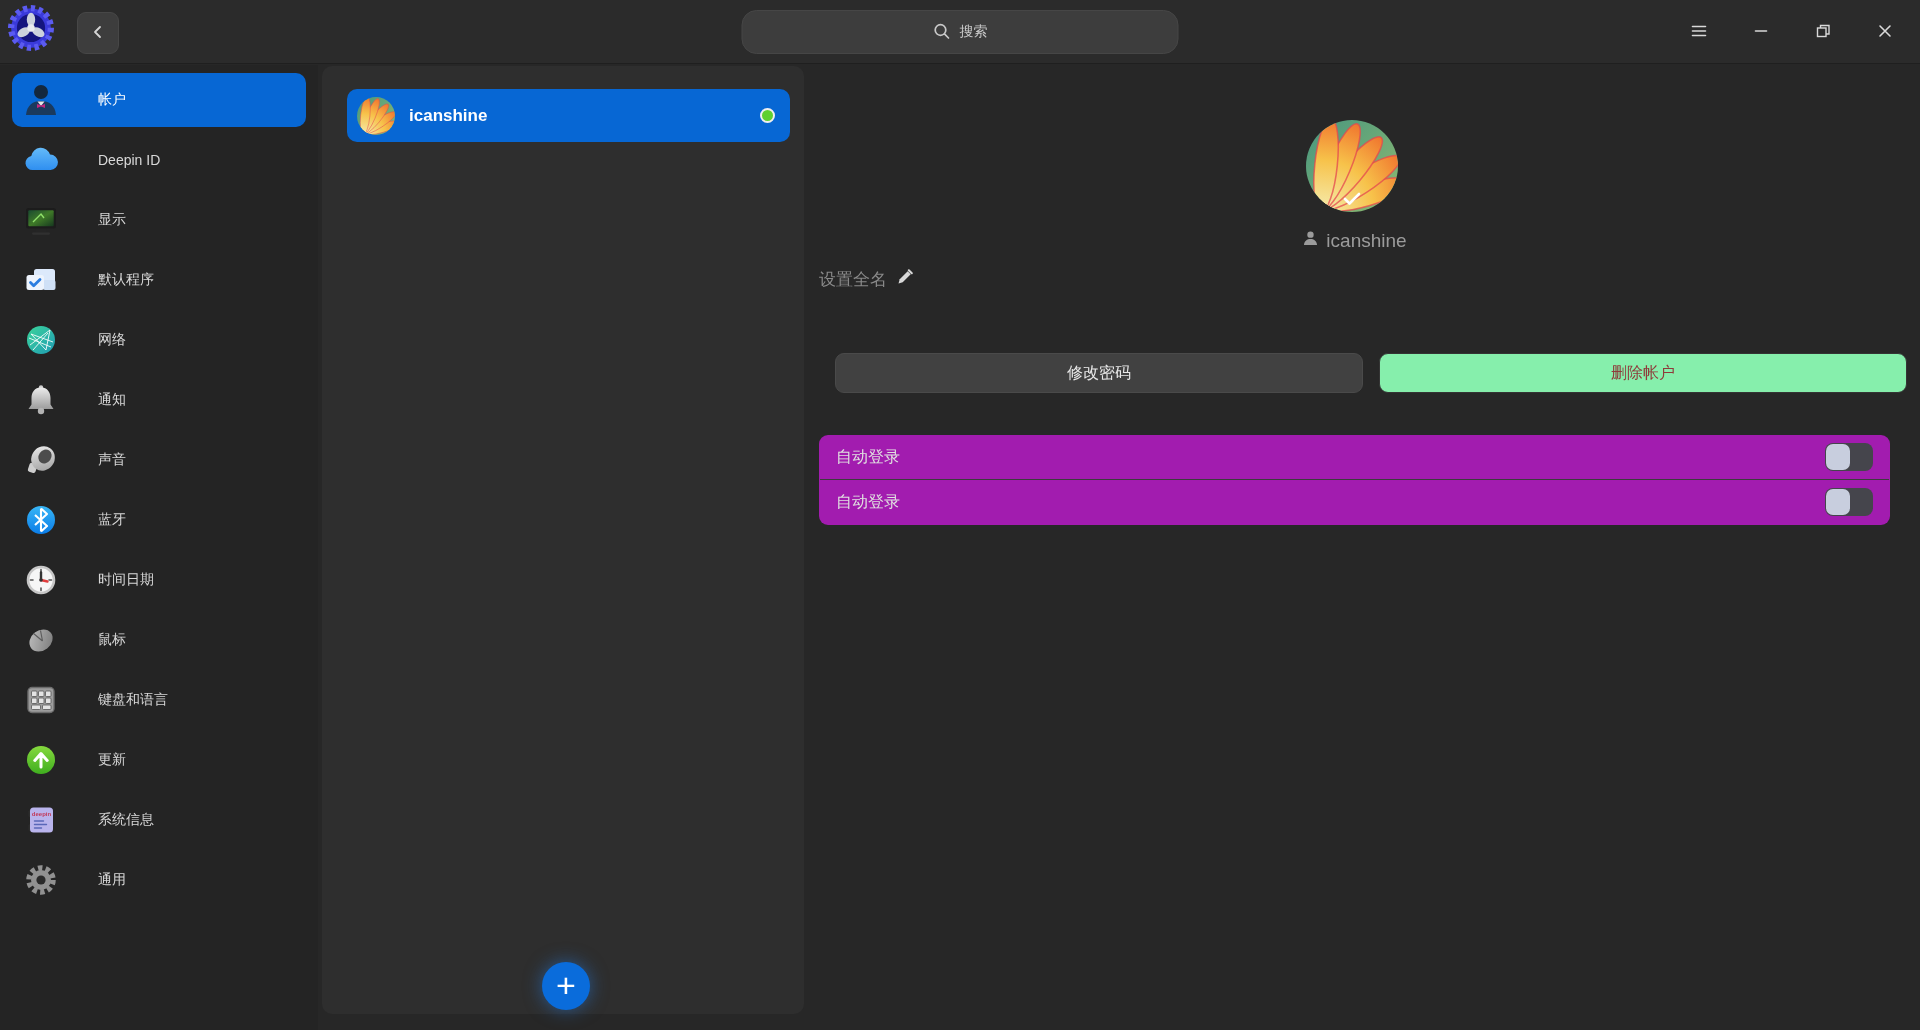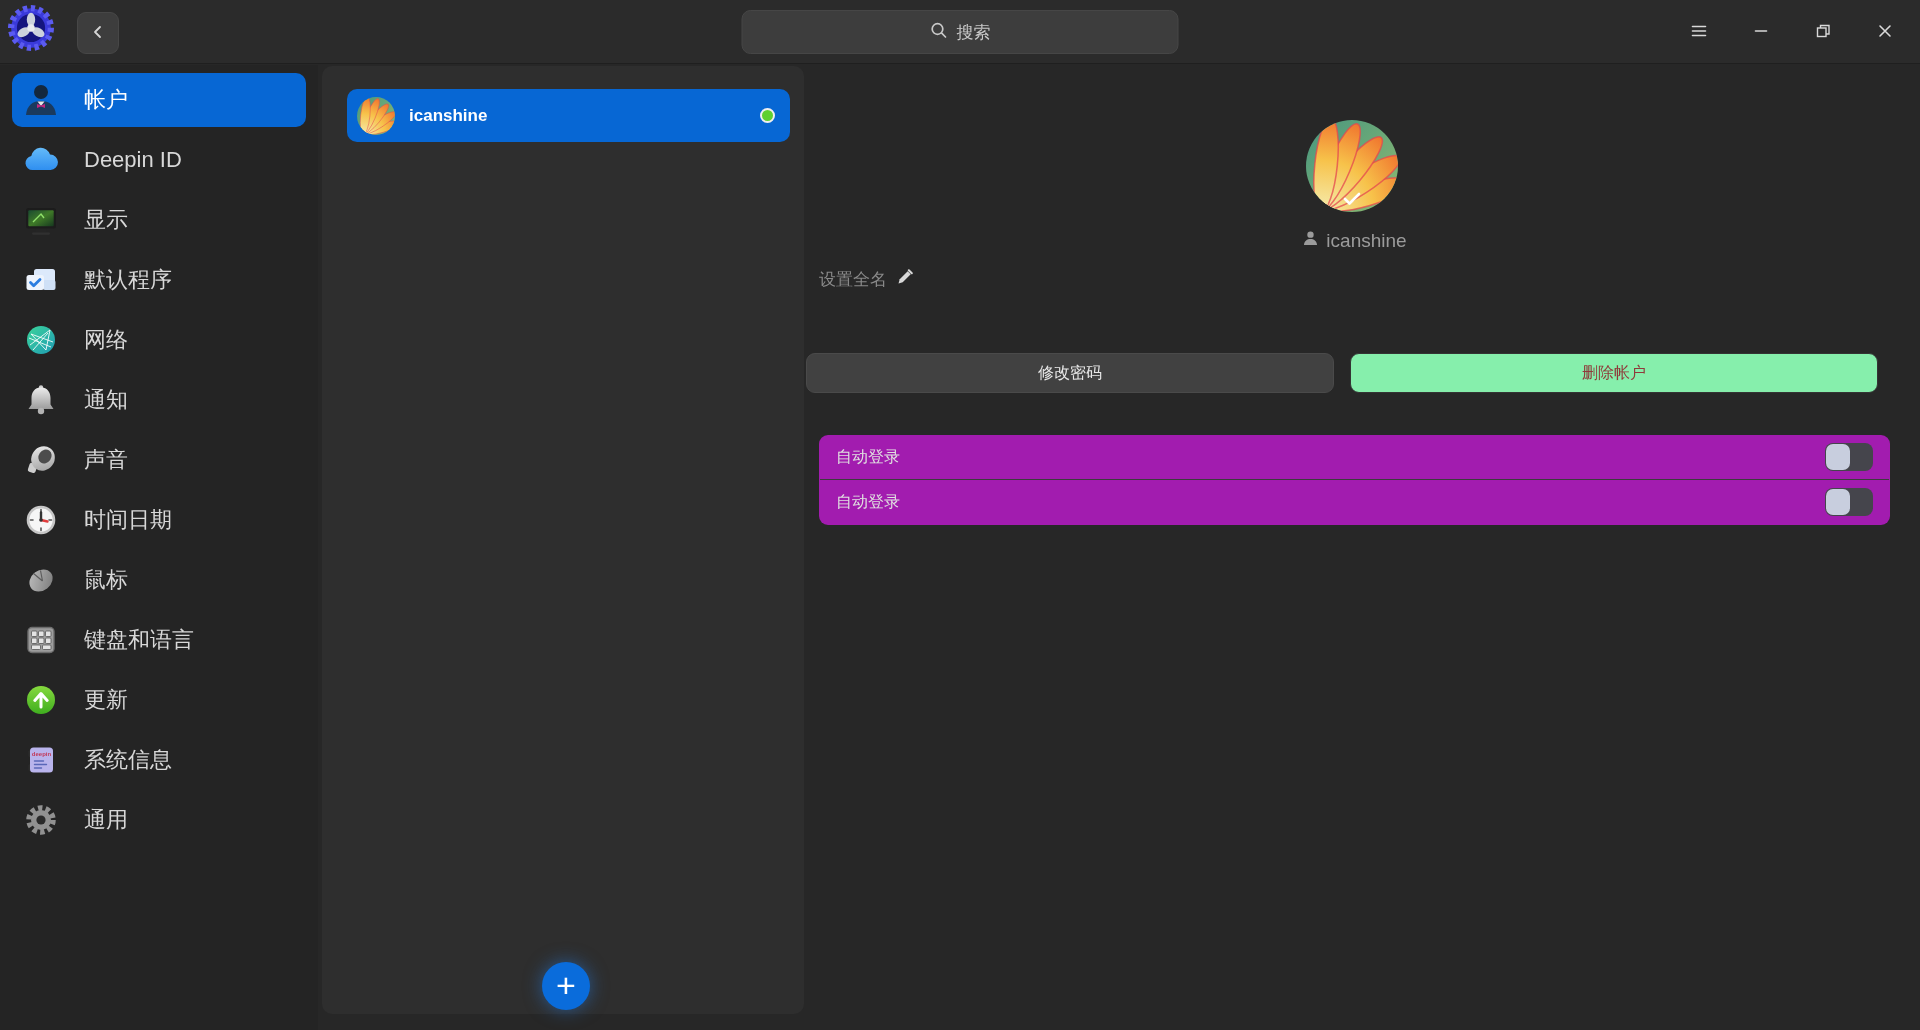--- a/index.html
+++ b/index.html
@@ -9,34 +9,34 @@
 
   
   .topbar { position:absolute; left:0; top:0; width:1920px; height:64px;
             background:#2b2b2b; border-bottom:1px solid #1f1f1f; }
   .logo { position:absolute; left:8px; top:5px; width:46px; height:46px; }
   .back-btn { position:absolute; left:77px; top:12px; width:42px; height:42px;
               background:#3d3d3d; border:1px solid #474747; border-radius:9px;
               display:flex; align-items:center; justify-content:center; cursor:pointer; }
   .searchbox { position:absolute; left:50%; top:10px; transform:translateX(-50%);
                width:437px; height:44px; background:#3d3d3d; border:1px solid #464646;
-               border-radius:9px; display:flex; align-items:center; justify-content:center;
-               gap:9px; color:#c9c9c9; font-size:17px; cursor:text; }
+               border-radius:15px; display:flex; align-items:center; justify-content:center;
+               gap:9px; color:#c9c9c9; font-size:14px; cursor:text; }
   .wincontrols { position:absolute; right:4px; top:0; height:64px; display:flex; }
   .wc-btn { width:62px; height:64px; background:transparent; border:none;
             display:flex; align-items:center; justify-content:center; cursor:pointer; }
 
   
   .sidebar { position:absolute; left:0; top:65px; width:318px; height:965px;
              background:#242424; padding-top:8px; overflow:hidden; }
   .side-item { width:294px; height:54px; margin:0 12px 6px 12px; border-radius:10px;
                display:flex; align-items:center; padding-left:9px; cursor:pointer; }
   .side-item .sicon { width:40px; height:40px; flex:0 0 40px; display:flex;
                       align-items:center; justify-content:center; }
-  .side-item .slabel { margin-left:23px; font-size:22px; color:#d8d8d8; font-weight:500; }
+  .side-item .slabel { margin-left:37px; font-size:14px; color:#d8d8d8; font-weight:500; }
   .side-item.active { background:#0767d4; }
   .side-item.active .slabel { color:#ffffff; }
 
   
   .userpanel { position:absolute; left:322px; top:66px; width:482px; height:948px;
                background:#2e2e2e; border-radius:10px; }
   .user-item { position:absolute; left:25px; top:23px; width:443px; height:53px;
                background:#0767d4; border-radius:10px; display:flex; align-items:center;
                padding:0 15px 0 10px; cursor:pointer; }
   .u-avatar { width:38px; height:38px; border-radius:50%; overflow:hidden; flex:0 0 38px; }
@@ -55,21 +55,21 @@
   .detail { position:absolute; left:806px; top:65px; width:1114px; height:965px; }
   .big-avatar { position:absolute; left:500px; top:55px; width:92px; height:92px; cursor:pointer; }
   .big-avatar-img { width:92px; height:92px; border-radius:50%; overflow:hidden; }
   .avatar-check { position:absolute; left:37px; top:72px; }
   .uname-row { position:absolute; left:13px; top:163px; width:1071px; height:26px;
                display:flex; align-items:center; justify-content:center; gap:7px;
                color:#9b9b9b; font-size:19px; }
   .fullname-row { position:absolute; left:13px; top:200px; width:1071px; height:28px;
                   display:flex; align-items:center; justify-content:flex-start; gap:10px;
                   color:#8a8a8a; font-size:17px; cursor:pointer; }
-  .btn-row { position:absolute; left:0; top:288px; width:1072px; height:40px; }
+  .btn-row { position:absolute; left:29px; top:288px; width:1072px; height:40px; }
   .btn { position:absolute; top:0; height:40px; border-radius:9px; font-size:16px; cursor:pointer; }
   .btn-primary { left:0; width:528px; background:#414141; border:1px solid #4a4a4a; color:#e8e8e8; }
   .btn-danger { left:544px; width:528px; background:#86efac; border:1px solid #343434; color:#8f3b3b; }
   .toggle-card { position:absolute; left:13px; top:370px; width:1071px; height:90px;
                  background:#a21caf; border-radius:9px; }
   .toggle-row { position:relative; height:44px; display:flex; align-items:center;
                 padding:0 17px; color:#e0e0e0; font-size:16px; }
   .toggle-row + .divider { height:1px; background:#3c3c3c; margin:0 1px; }
   .toggle-row .spacer { flex:1; }
   .toggle { position:relative; width:48px; height:28px; background:#45454c;
@@ -279,20 +279,35 @@
               </linearGradient>
             </defs>
           <rect x="7.5" y="23.5" width="8" height="9" rx="2" fill="#cdcdcd" transform="rotate(18 11.5 28)"></rect>
           <ellipse cx="22" cy="18.5" rx="11.5" ry="12.5" fill="url(#g-spk)" transform="rotate(35 22 18.5)"></ellipse>
           <ellipse cx="24" cy="16.5" rx="6.3" ry="7.3" fill="#4c4c4c" transform="rotate(35 24 16.5)"></ellipse>
         </svg>
       </span>
       <span class="slabel">声音</span>
     </div>
 
+    <div class="side-item">
+      <span class="sicon">
+        <svg viewBox="0 0 40 40" width="40" height="40">
+          <defs>
+              <linearGradient id="g-bt" x1="0" y1="0" x2="0" y2="1">
+                <stop offset="0" stop-color="#38b6f6"></stop>
+                <stop offset="1" stop-color="#0b7de8"></stop>
+              </linearGradient>
+            </defs>
+          <circle cx="20" cy="20" r="14" fill="url(#g-bt)"></circle>
+          <path d="M20 8.5 L26 14 L14 25 M20 31.5 L26 26 L14 15 M20 8.5 V31.5" stroke="#ffffff" stroke-width="2.1" fill="none" stroke-linejoin="round"></path>
+        </svg>
+      </span>
+      <span class="slabel">蓝牙</span>
+    </div>
 
     <div class="side-item">
       <span class="sicon">
         <svg viewBox="0 0 40 40" width="40" height="40">
           <circle cx="20" cy="20" r="13" fill="#f6f6f6" stroke="#c6c6c6" stroke-width="2.6"></circle>
           <g stroke="#555" stroke-width="1.6" stroke-linecap="round">
             <path d="M20 9.5 v2.5 M20 28 v2.5 M9.5 20 h2.5 M28 20 h2.5"></path>
           </g>
           <path d="M20 20 L20 12.5" stroke="#333" stroke-width="2.4" stroke-linecap="round"></path>
           <path d="M20 20 L26.5 21.5" stroke="#e03c3c" stroke-width="2.4" stroke-linecap="round"></path>

